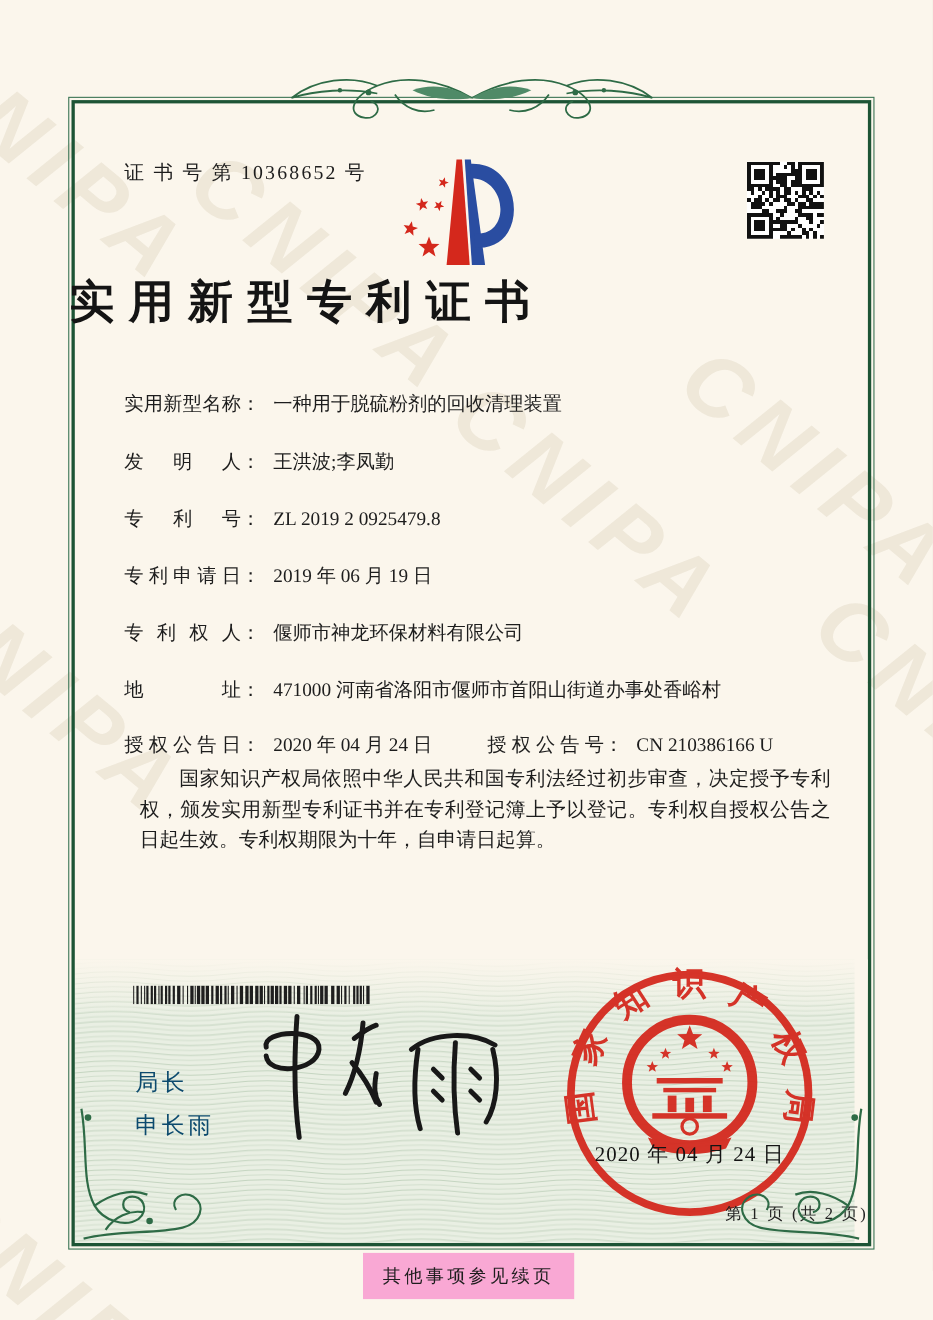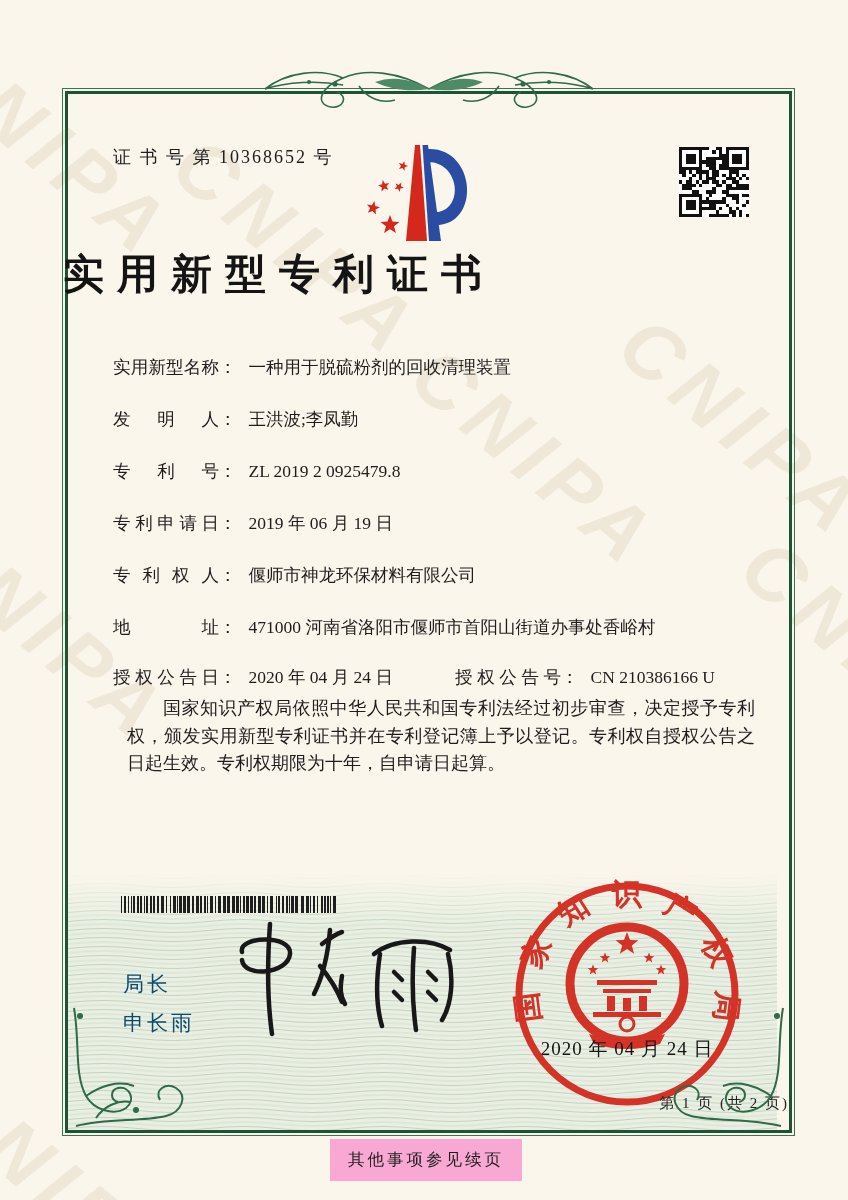--- a/index.html
+++ b/index.html
@@ -24,21 +24,21 @@
 
   .logo{position:absolute;left:296px;top:46px;width:150px;height:118px;z-index:2;}
   .qr{position:absolute;left:616px;top:58px;width:70px;height:70px;z-index:2;background:#fff;}
 
   .title{position:absolute;left:0;top:158px;width:100%;text-align:left;z-index:2;
          font-size:41px;font-weight:bold;letter-spacing:13px;color:#141414;}
 
   .frow{position:absolute;left:50px;width:650px;font-size:17.5px;z-index:2;}
   .flabel{display:inline-block;width:106px;text-align:justify;text-align-last:justify;}
   .fcolon{display:inline-block;margin-right:12px;}
-  .grant2{position:absolute;left:342px;top:0;}
+  .grant2{position:absolute;left:330px;top:0;}
 
   .paras{position:absolute;left:64px;top:606px;width:628px;z-index:2;
          font-size:18px;line-height:27.5px;text-align:justify;}
   .paras p{margin:0;text-indent:2em;}
 
   
   .band{position:absolute;left:5px;right:5px;bottom:5px;height:258px;overflow:hidden;z-index:2;}
   .band-fade{position:absolute;top:0;left:0;right:0;height:52px;z-index:1;
              background:linear-gradient(#fbf6ec,rgba(251,246,236,0));}
   .band-content{position:absolute;inset:0;z-index:2;}

